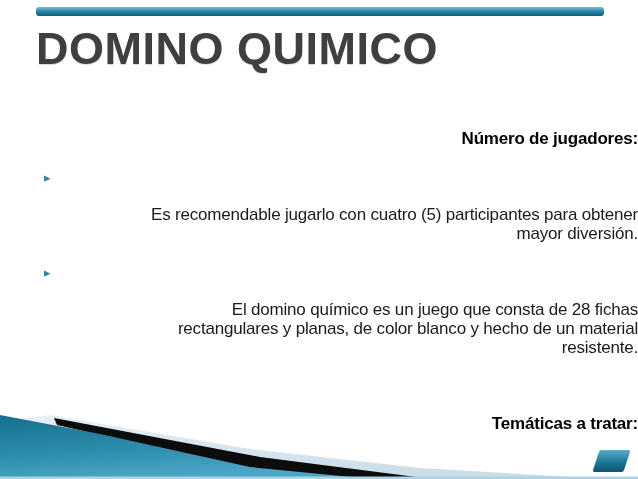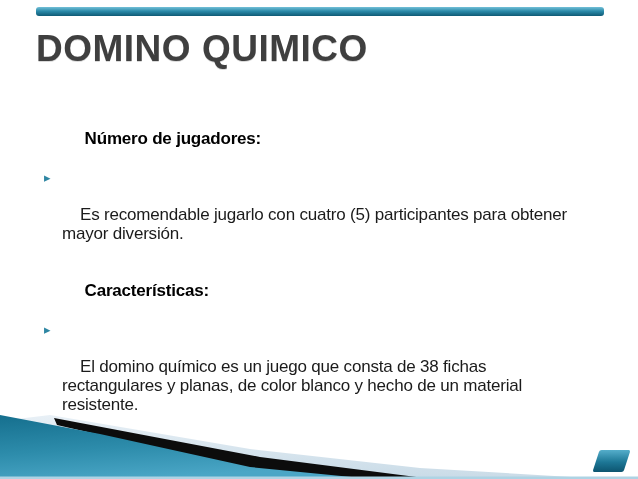--- a/index.html
+++ b/index.html
@@ -12,32 +12,32 @@
   
   .top-bar{
     position:absolute;left:36px;top:7px;width:568px;height:9px;
     border-radius:3px;
     background:linear-gradient(180deg,#72c0d8 0%,#2a89a8 48%,#0f5a75 100%);
   }
 
   
   .title{
     position:absolute;left:36px;top:24px;width:580px;
-    font-size:37px;font-weight:bold;color:#3f3f3f;
+    font-size:45px;font-weight:bold;color:#3f3f3f;
     letter-spacing:0.5px;line-height:50px;
     text-shadow:0 1px 0 rgba(0,0,0,0.15);
     white-space:pre;
   }
 
   
   .content{
     position:absolute;left:0;top:110px;width:638px;
     font-size:17px;line-height:19px;color:#1b1b1b;letter-spacing:-0.2px;
   }
-  .block{position:relative;padding-left:62px;white-space:pre;}
+  .block{position:relative;padding-left:62px;white-space:pre;text-align:right;}
   .block.heading{font-weight:bold;color:#000000;}
   .spacer{height:19px;}
   .glyph{
     position:absolute;left:44px;top:1px;
     font-size:13px;line-height:19px;color:#2e86a3;
   }
 
   
   .swoosh{position:absolute;left:0;bottom:0;width:638px;height:74px;}
 
@@ -61,27 +61,24 @@
   <div class="block heading">
     <span> Número de jugadores:</span>
   </div>
 
   <div class="block bullet">
     <span class="glyph">▸</span>
     <span>Es recomendable jugarlo con cuatro (5) participantes para obtener
 mayor diversión.</span>
   </div>
 
-  <div class="block heading">
-    <span> Características:</span>
-  </div>
 
   <div class="block bullet">
     <span class="glyph">▸</span>
-    <span>El domino químico es un juego que consta de 38 fichas
+    <span>El domino químico es un juego que consta de 28 fichas
 rectangulares y planas, de color blanco y hecho de un material
 resistente.</span>
   </div>
 
   <div class="block spacer"></div>
 
   <div class="block heading">
     <span> Temáticas a tratar:</span>
   </div>
 

